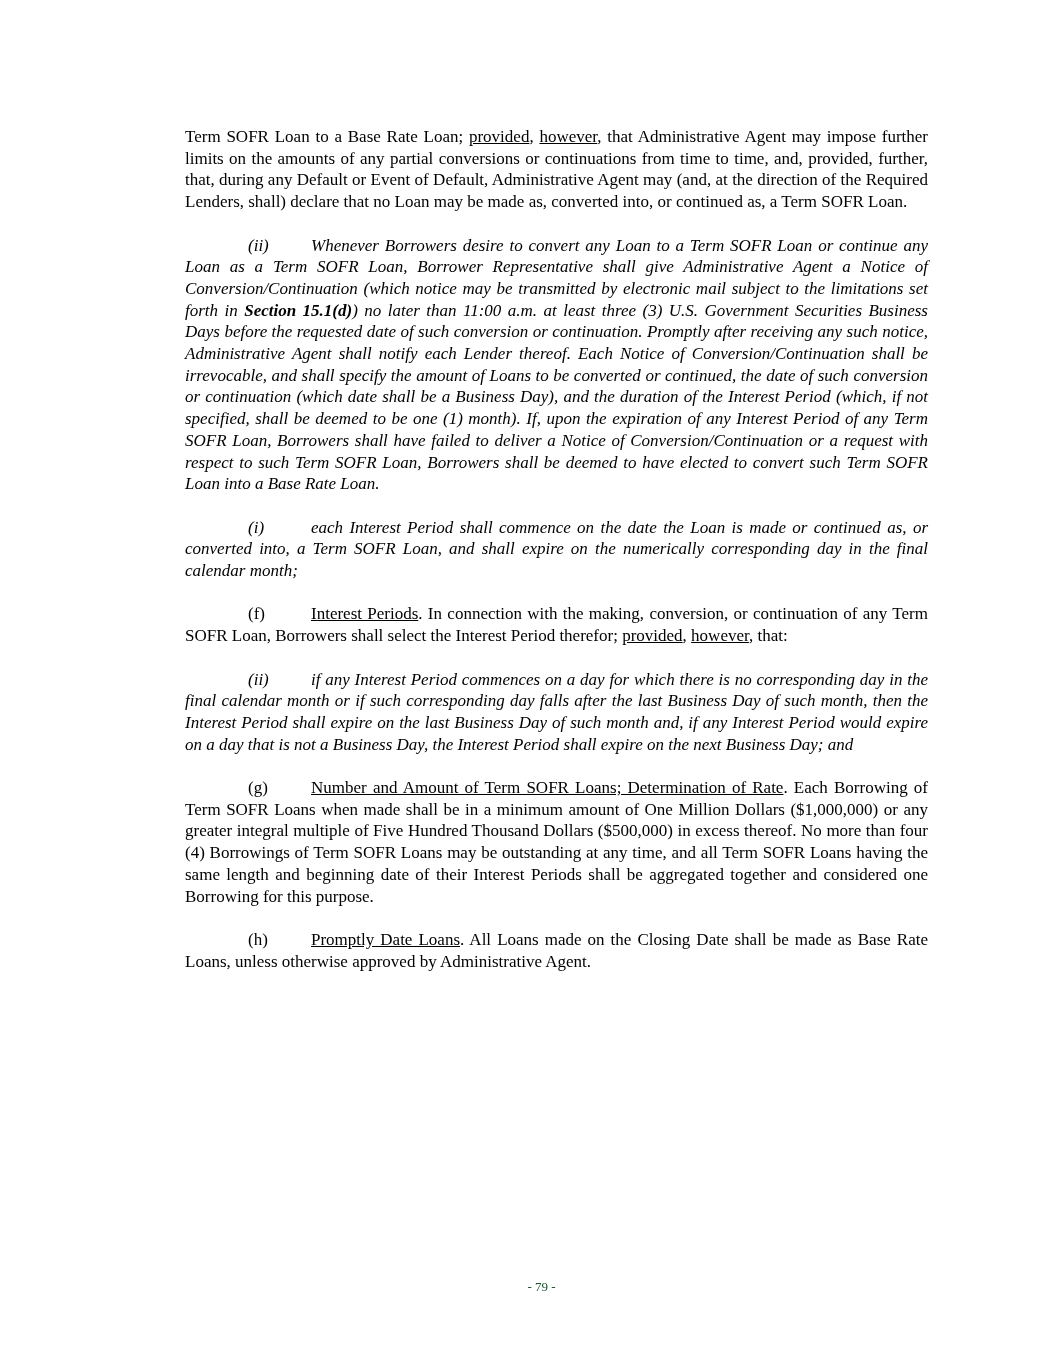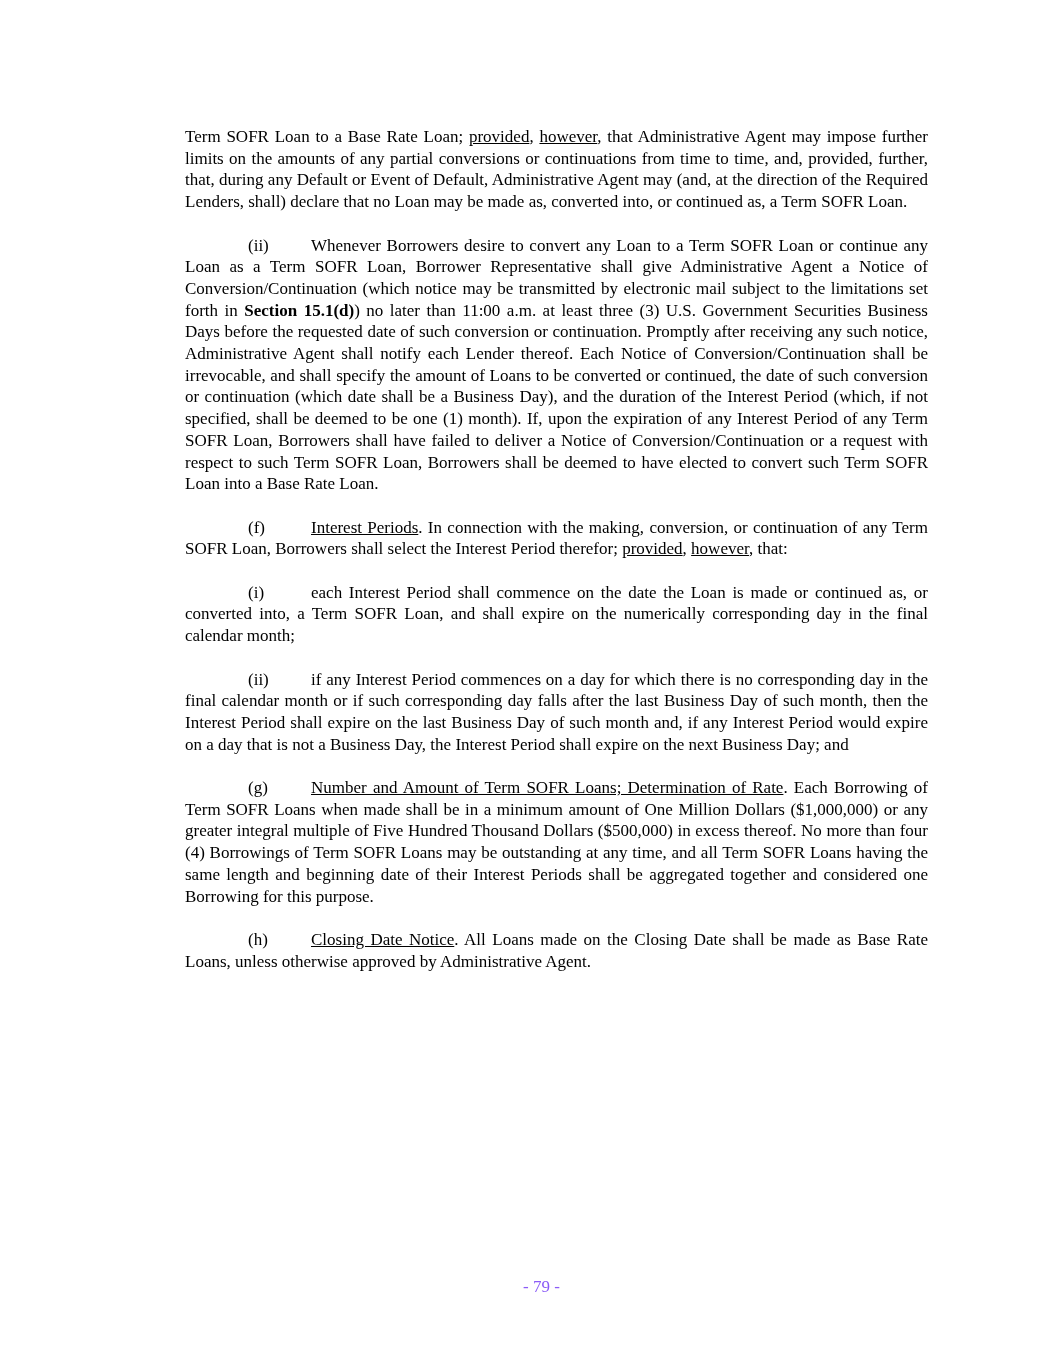--- a/index.html
+++ b/index.html
@@ -24,48 +24,48 @@
     left: 185px;
     top: 126px;
     width: 743px;
   }
   p.para {
     margin: 0 0 21.7px 0;
     text-align: justify;
   }
   p.para:last-child { margin-bottom: 0; }
   .p-block { margin-left: 63px; }
-  .p-sub   { margin-left: 63px; text-indent: 63px; }
+  .p-sub   { margin-left: 63px; text-indent: 63px; font-style: italic; }
   .p-body  { text-indent: 63px; }
   .tab-label {
     display: inline-block;
     width: 63px;
     text-indent: 0;
   }
   .u { text-decoration: underline; }
   .b { font-weight: bold; }
   .page-footer {
     position: absolute;
     left: 0;
     right: 0;
     top: 1276px;
     text-align: center;
     font-family: "Liberation Serif", serif;
-    font-size: 17px;
-    color: #8b5cf6;
+    font-size: 13px;
+    color: #14532d;
     padding-left: 28px;
   }
 </style>
 </head>
 <body>
 
 <main class="page">
   <div class="content" id="paragraphs">
       <p class="para p-block"><span>Term SOFR Loan to a Base Rate Loan; </span><span class="u">provided</span><span>, </span><span class="u">however</span><span>, that Administrative Agent may impose further limits on the amounts of any partial conversions or continuations from time to time, and, provided, further, that, during any Default or Event of Default, Administrative Agent may (and, at the direction of the Required Lenders, shall) declare that no Loan may be made as, converted into, or continued as, a Term SOFR Loan.</span></p>
       <p class="para p-sub"><span class="tab-label">(ii)</span><span>Whenever Borrowers desire to convert any Loan to a Term SOFR Loan or continue any Loan as a Term SOFR Loan, Borrower Representative shall give Administrative Agent a Notice of Conversion/Continuation (which notice may be transmitted by electronic mail subject to the limitations set forth in </span><span class="b">Section 15.1(d)</span><span>) no later than 11:00 a.m. at least three (3) U.S. Government Securities Business Days before the requested date of such conversion or continuation. Promptly after receiving any such notice, Administrative Agent shall notify each Lender thereof. Each Notice of Conversion/Continuation shall be irrevocable, and shall specify the amount of Loans to be converted or continued, the date of such conversion or continuation (which date shall be a Business Day), and the duration of the Interest Period (which, if not specified, shall be deemed to be one (1) month). If, upon the expiration of any Interest Period of any Term SOFR Loan, Borrowers shall have failed to deliver a Notice of Conversion/Continuation or a request with respect to such Term SOFR Loan, Borrowers shall be deemed to have elected to convert such Term SOFR Loan into a Base Rate Loan.</span></p>
+      <p class="para p-sub"><span class="tab-label">(i)</span><span>each Interest Period shall commence on the date the Loan is made or continued as, or converted into, a Term SOFR Loan, and shall expire on the numerically corresponding day in the final calendar month;</span></p>
       <p class="para p-body"><span class="tab-label">(f)</span><span class="u">Interest Periods</span><span>. In connection with the making, conversion, or continuation of any Term SOFR Loan, Borrowers shall select the Interest Period therefor; </span><span class="u">provided</span><span>, </span><span class="u">however</span><span>, that:</span></p>
-      <p class="para p-sub"><span class="tab-label">(i)</span><span>each Interest Period shall commence on the date the Loan is made or continued as, or converted into, a Term SOFR Loan, and shall expire on the numerically corresponding day in the final calendar month;</span></p>
       <p class="para p-sub"><span class="tab-label">(ii)</span><span>if any Interest Period commences on a day for which there is no corresponding day in the final calendar month or if such corresponding day falls after the last Business Day of such month, then the Interest Period shall expire on the last Business Day of such month and, if any Interest Period would expire on a day that is not a Business Day, the Interest Period shall expire on the next Business Day; and</span></p>
       <p class="para p-body"><span class="tab-label">(g)</span><span class="u">Number and Amount of Term SOFR Loans; Determination of Rate</span><span>. Each Borrowing of Term SOFR Loans when made shall be in a minimum amount of One Million Dollars ($1,000,000) or any greater integral multiple of Five Hundred Thousand Dollars ($500,000) in excess thereof. No more than four (4) Borrowings of Term SOFR Loans may be outstanding at any time, and all Term SOFR Loans having the same length and beginning date of their Interest Periods shall be aggregated together and considered one Borrowing for this purpose.</span></p>
-      <p class="para p-body"><span class="tab-label">(h)</span><span class="u">Closing Date Notice</span><span>. All Loans made on the Closing Date shall be made as Base Rate Loans, unless otherwise approved by Administrative Agent.</span></p>
+      <p class="para p-body"><span class="tab-label">(h)</span><span class="u">Promptly Date Loans</span><span>. All Loans made on the Closing Date shall be made as Base Rate Loans, unless otherwise approved by Administrative Agent.</span></p>
     </div>
   <div class="page-footer">- 79 -</div>
 </main>
 
 </body></html>

